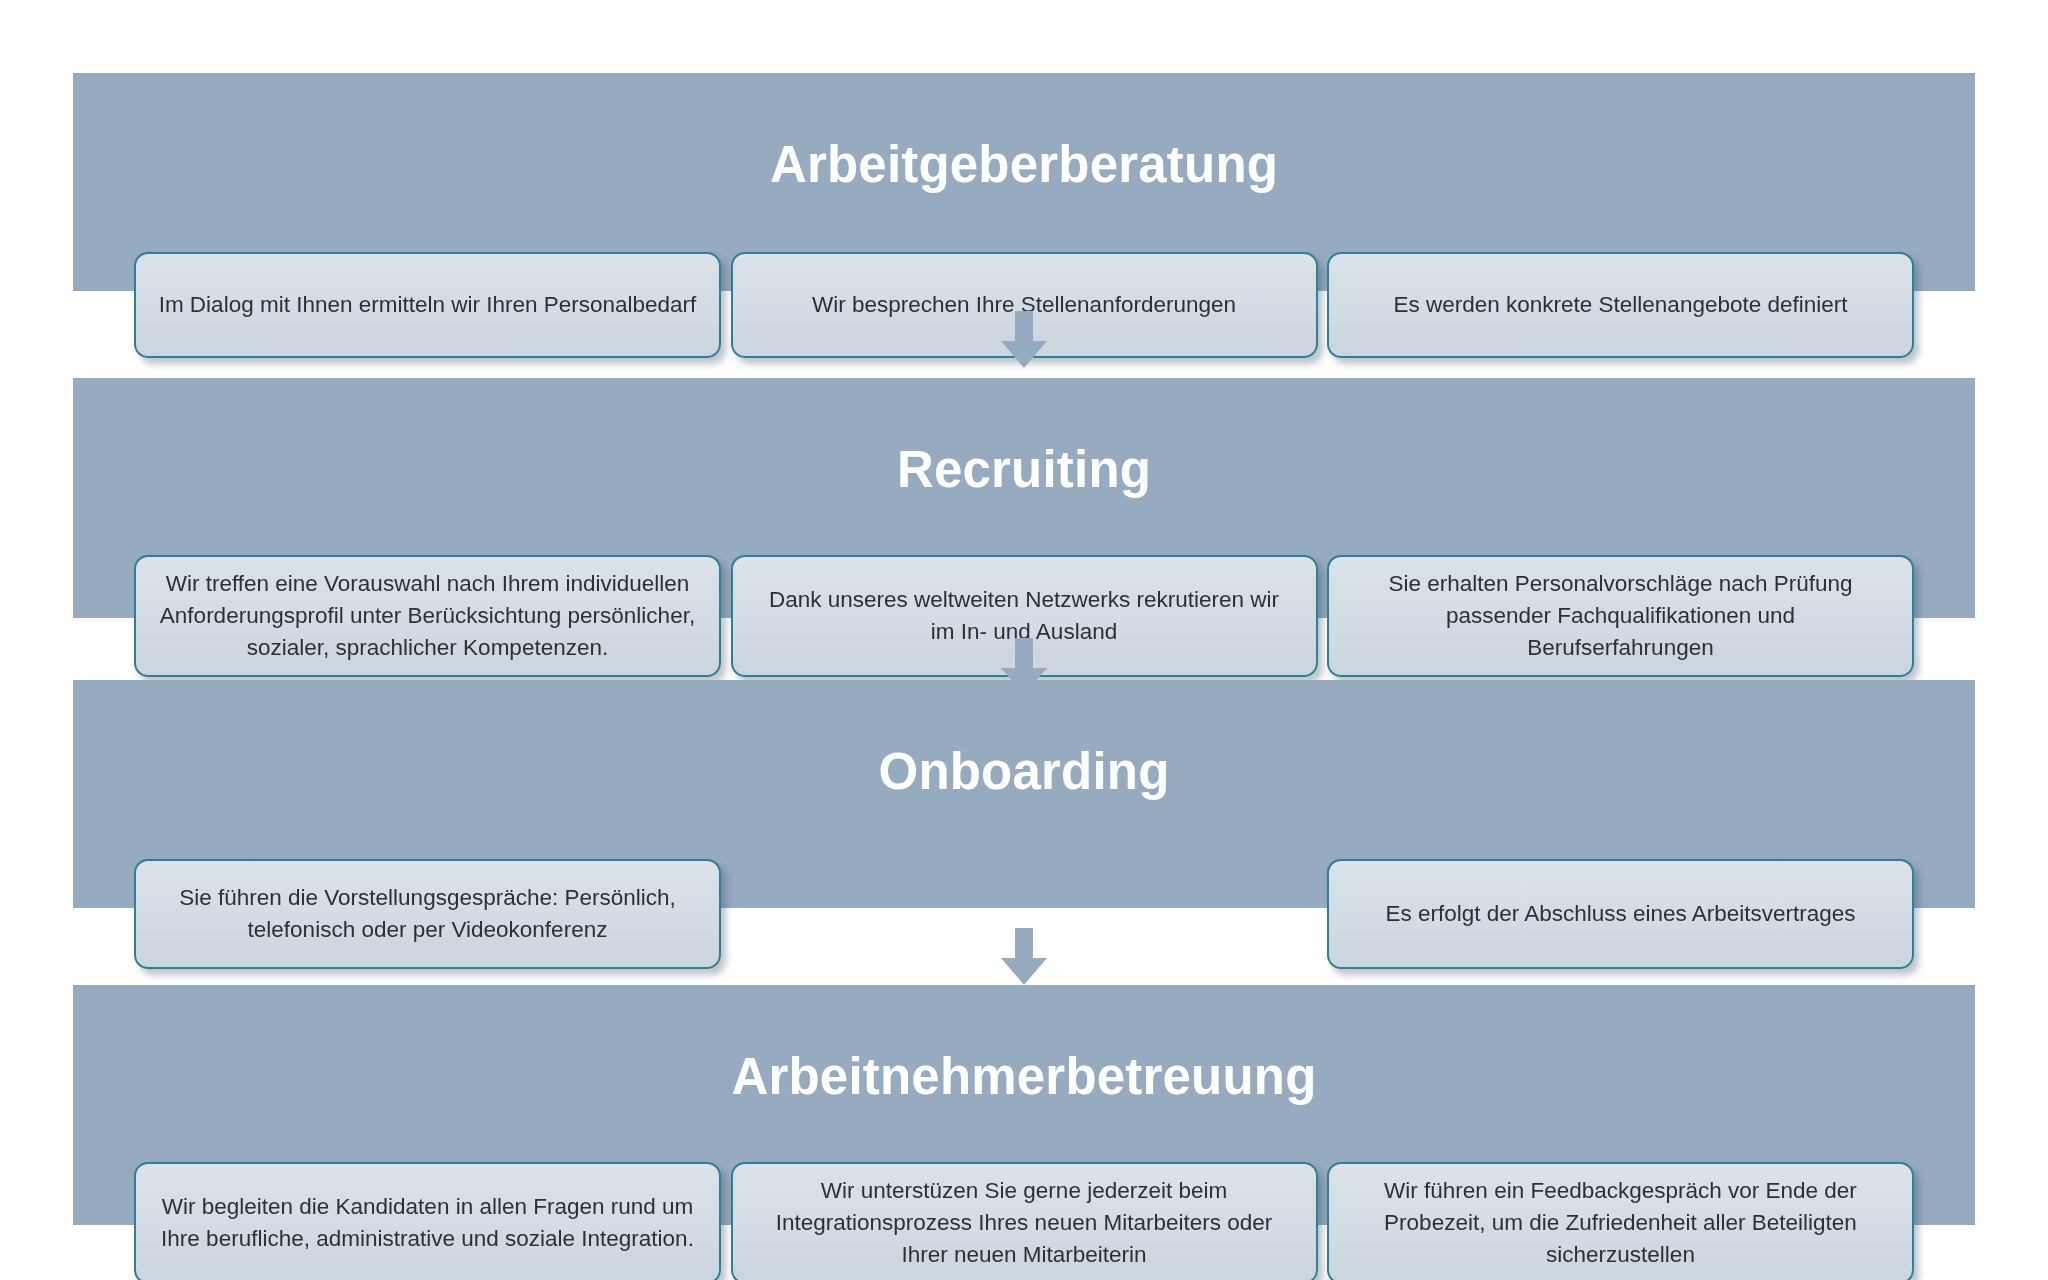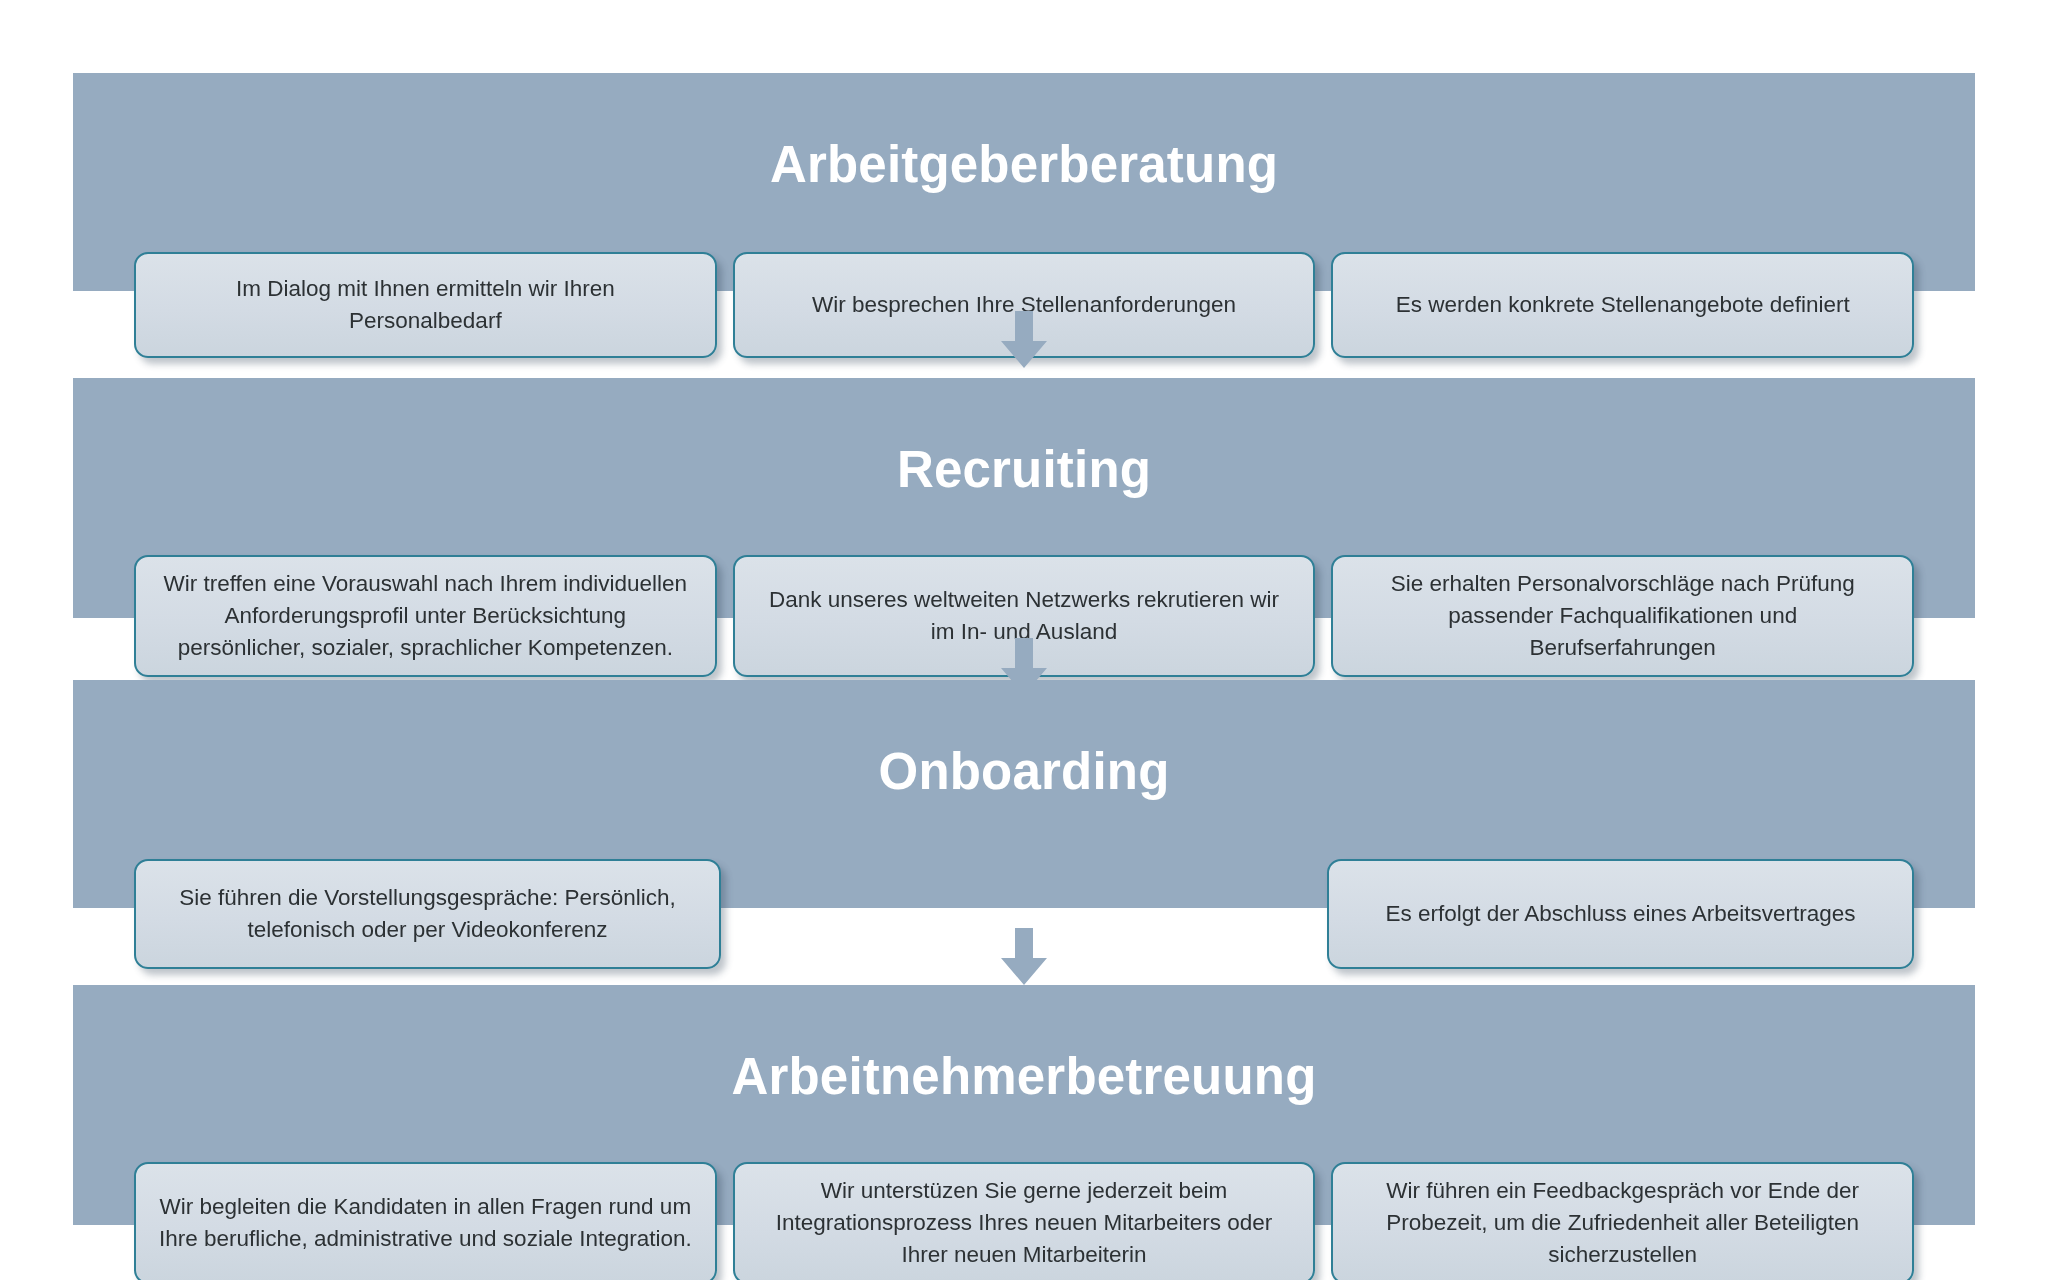--- a/index.html
+++ b/index.html
@@ -44,21 +44,20 @@
     width: 100%;
     user-select: none;
   }
 
   .cards-row {
     display: flex;
     flex-direction: row;
     justify-content: space-between;
     width: 1780px;
     margin: 2px auto;
-    gap: 16px;
   }
 
   .card {
     width: 587px;
     box-sizing: border-box;
     background: linear-gradient(180deg, #dbe2e9 0%, #d3dbe4 55%, #cbd5de 100%);
     border: 2px solid #2f7f96;
     border-radius: 14px;
     box-shadow: 5px 6px 7px rgba(40, 60, 80, 0.30);
     display: flex;

